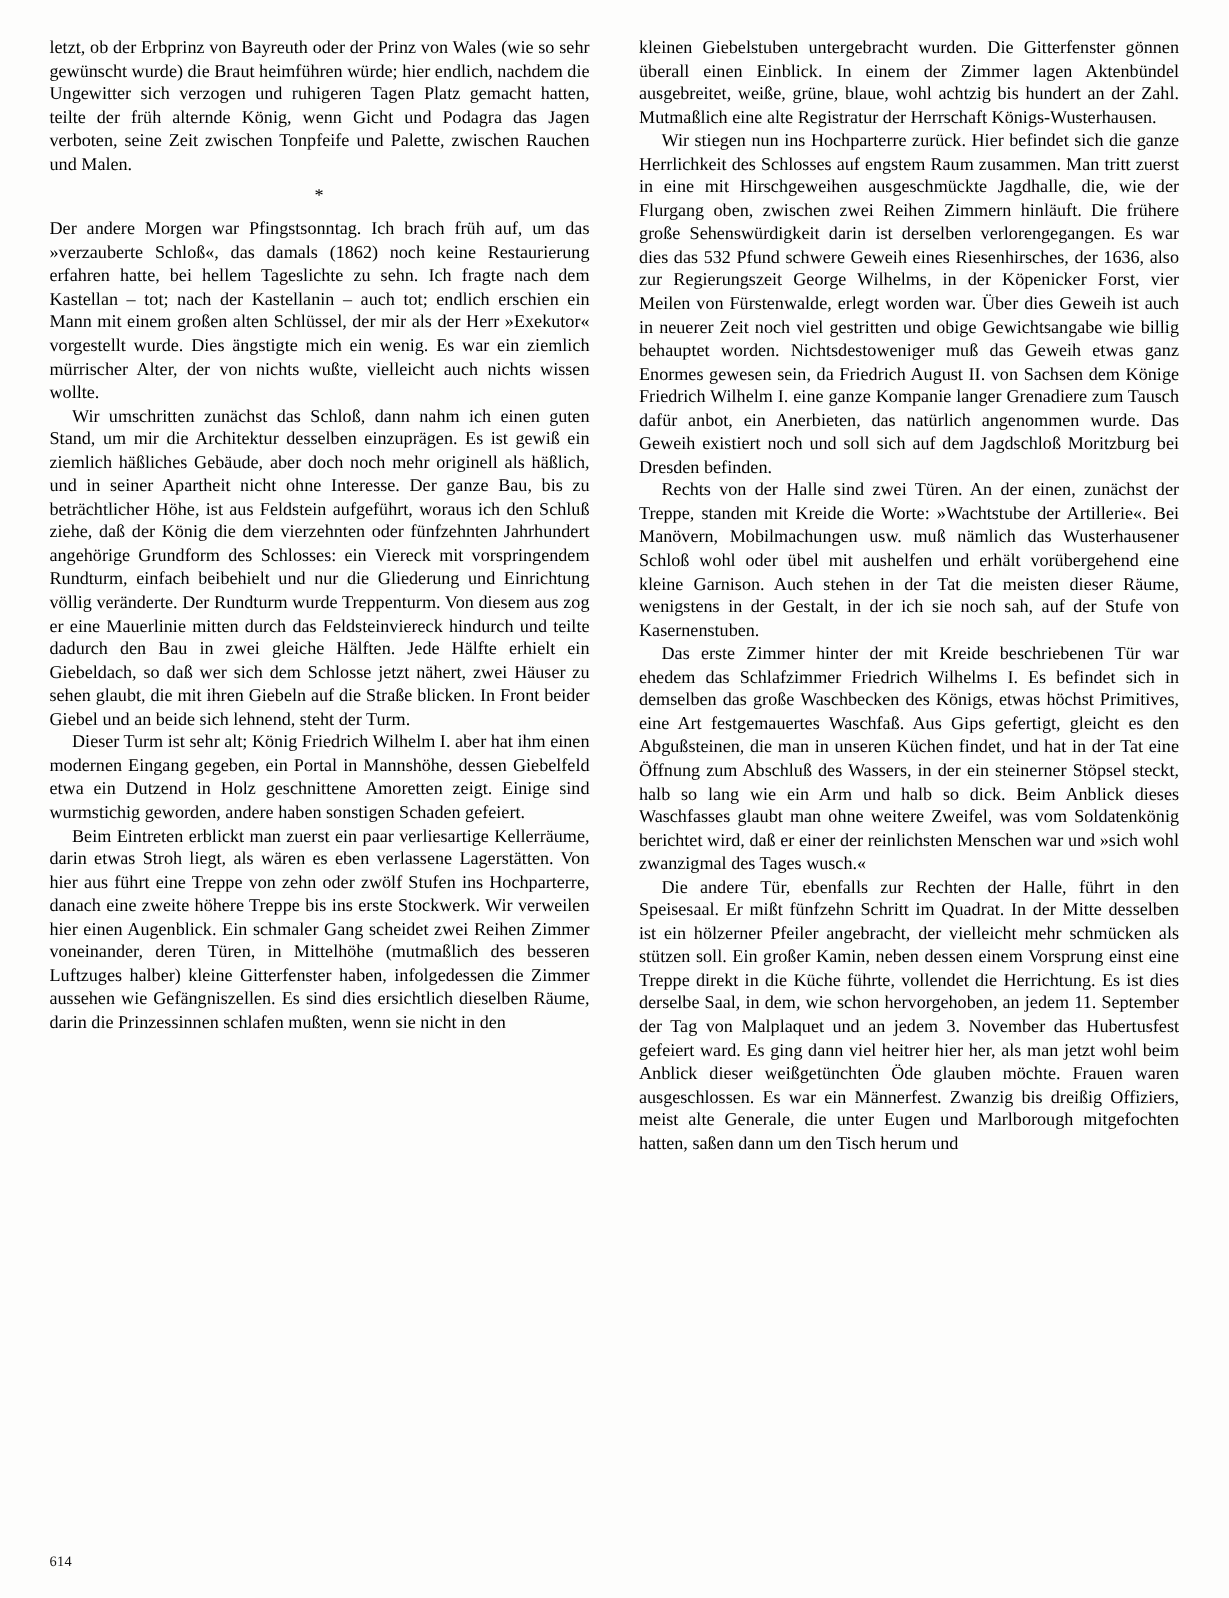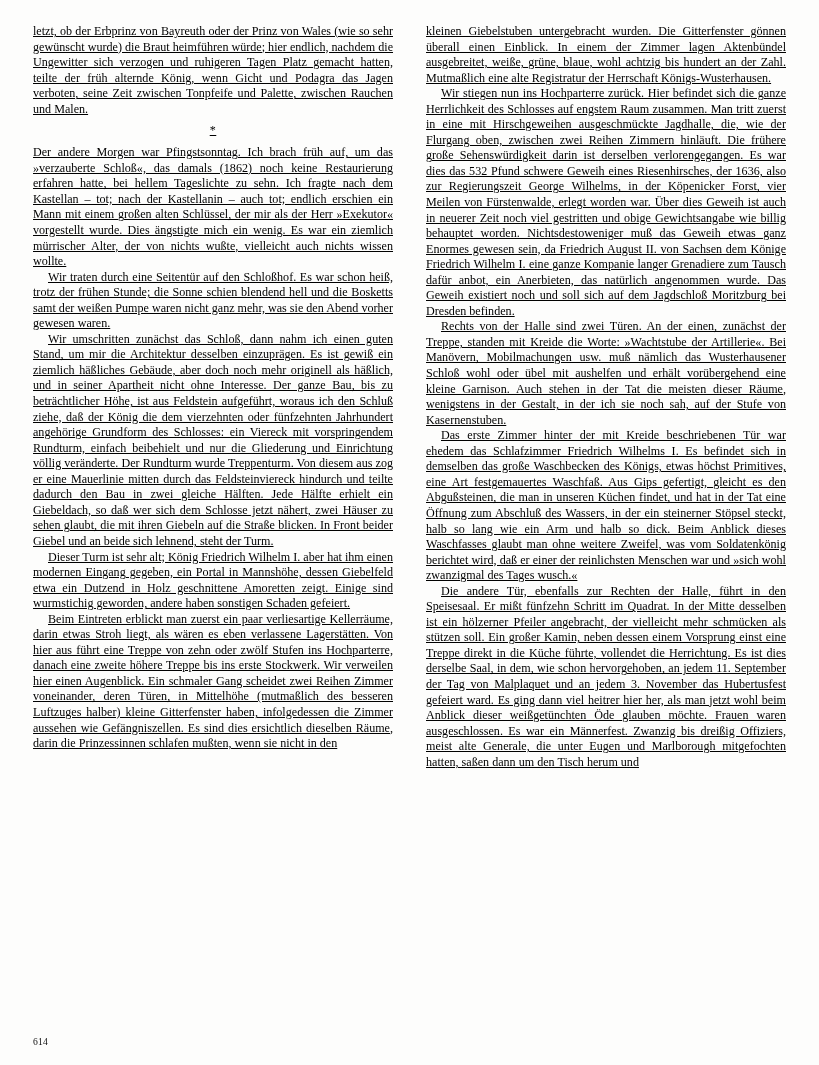--- a/index.html
+++ b/index.html
@@ -23,21 +23,20 @@
     background: #fdfdfc;
   }
   .columns {
     position: absolute;
     left: 33px;
     top: 24px;
     width: 753px;
     height: 985px;
     display: flex;
     gap: 33px;
-    text-decoration: underline;
   }
   .column {
     width: 360px;
     font-size: 12.1px;
     line-height: 15.55px;
     text-align: justify;
     text-justify: inter-word;
     hyphens: manual;
   }
   .column p {
@@ -66,21 +65,20 @@
 </head>
 <body>
 
 <div class="page">
   <div class="columns">
 
     <div class="column">
       <p>letzt, ob der Erbprinz von Bayreuth oder der Prinz von Wales (wie so sehr gewünscht wurde) die Braut heimführen würde; hier endlich, nachdem die Ungewitter sich verzogen und ruhigeren Tagen Platz gemacht hatten, teilte der früh alternde König, wenn Gicht und Podagra das Jagen verboten, seine Zeit zwischen Tonpfeife und Palette, zwischen Rauchen und Malen.</p>
       <div class="sep">*</div>
       <p>Der andere Morgen war Pfingstsonntag. Ich brach früh auf, um das »verzauberte Schloß«, das damals (1862) noch keine Restaurierung erfahren hatte, bei hellem Tageslichte zu sehn. Ich fragte nach dem Kastellan – tot; nach der Kastellanin – auch tot; endlich erschien ein Mann mit einem großen alten Schlüssel, der mir als der Herr »Exekutor« vorgestellt wurde. Dies ängstigte mich ein wenig. Es war ein ziemlich mürrischer Alter, der von nichts wußte, vielleicht auch nichts wissen wollte.</p>
-      <p class="indent">Wir traten durch eine Seitentür auf den Schloßhof. Es war schon heiß, trotz der frühen Stunde; die Sonne schien blendend hell und die Bosketts samt der weißen Pumpe waren nicht ganz mehr, was sie den Abend vorher gewesen waren.</p>
       <p class="indent">Wir umschritten zunächst das Schloß, dann nahm ich einen guten Stand, um mir die Architektur desselben einzuprägen. Es ist gewiß ein ziemlich häßliches Gebäude, aber doch noch mehr originell als häßlich, und in seiner Apartheit nicht ohne Interesse. Der ganze Bau, bis zu beträchtlicher Höhe, ist aus Feldstein aufgeführt, woraus ich den Schluß ziehe, daß der König die dem vierzehnten oder fünfzehnten Jahrhundert angehörige Grundform des Schlosses: ein Viereck mit vorspringendem Rundturm, einfach beibehielt und nur die Gliederung und Einrichtung völlig veränderte. Der Rundturm wurde Treppenturm. Von diesem aus zog er eine Mauerlinie mitten durch das Feldsteinviereck hindurch und teilte dadurch den Bau in zwei gleiche Hälften. Jede Hälfte erhielt ein Giebeldach, so daß wer sich dem Schlosse jetzt nähert, zwei Häuser zu sehen glaubt, die mit ihren Giebeln auf die Straße blicken. In Front beider Giebel und an beide sich lehnend, steht der Turm.</p>
       <p class="indent">Dieser Turm ist sehr alt; König Friedrich Wilhelm I. aber hat ihm einen modernen Eingang gegeben, ein Portal in Mannshöhe, dessen Giebelfeld etwa ein Dutzend in Holz geschnittene Amoretten zeigt. Einige sind wurmstichig geworden, andere haben sonstigen Schaden gefeiert.</p>
       <p class="indent">Beim Eintreten erblickt man zuerst ein paar verliesartige Kellerräume, darin etwas Stroh liegt, als wären es eben verlassene Lagerstätten. Von hier aus führt eine Treppe von zehn oder zwölf Stufen ins Hochparterre, danach eine zweite höhere Treppe bis ins erste Stockwerk. Wir verweilen hier einen Augenblick. Ein schmaler Gang scheidet zwei Reihen Zimmer voneinander, deren Türen, in Mittelhöhe (mutmaßlich des besseren Luftzuges halber) kleine Gitterfenster haben, infolgedessen die Zimmer aussehen wie Gefängniszellen. Es sind dies ersichtlich dieselben Räume, darin die Prinzessinnen schlafen mußten, wenn sie nicht in den</p>
     </div>
 
     <div class="column">
       <p>kleinen Giebelstuben untergebracht wurden. Die Gitterfenster gönnen überall einen Einblick. In einem der Zimmer lagen Aktenbündel ausgebreitet, weiße, grüne, blaue, wohl achtzig bis hundert an der Zahl. Mutmaßlich eine alte Registratur der Herrschaft Königs-Wusterhausen.</p>
       <p class="indent">Wir stiegen nun ins Hochparterre zurück. Hier befindet sich die ganze Herrlichkeit des Schlosses auf engstem Raum zusammen. Man tritt zuerst in eine mit Hirschgeweihen ausgeschmückte Jagdhalle, die, wie der Flurgang oben, zwischen zwei Reihen Zimmern hinläuft. Die frühere große Sehenswürdigkeit darin ist derselben verlorengegangen. Es war dies das 532 Pfund schwere Geweih eines Riesenhirsches, der 1636, also zur Regierungszeit George Wilhelms, in der Köpenicker Forst, vier Meilen von Fürstenwalde, erlegt worden war. Über dies Geweih ist auch in neuerer Zeit noch viel gestritten und obige Gewichtsangabe wie billig behauptet worden. Nichtsdestoweniger muß das Geweih etwas ganz Enormes gewesen sein, da Friedrich August II. von Sachsen dem Könige Friedrich Wilhelm I. eine ganze Kompanie langer Grenadiere zum Tausch dafür anbot, ein Anerbieten, das natürlich angenommen wurde. Das Geweih existiert noch und soll sich auf dem Jagdschloß Moritzburg bei Dresden befinden.</p>
       <p class="indent">Rechts von der Halle sind zwei Türen. An der einen, zunächst der Treppe, standen mit Kreide die Worte: »Wachtstube der Artillerie«. Bei Manövern, Mobilmachungen usw. muß nämlich das Wusterhausener Schloß wohl oder übel mit aushelfen und erhält vorübergehend eine kleine Garnison. Auch stehen in der Tat die meisten dieser Räume, wenigstens in der Gestalt, in der ich sie noch sah, auf der Stufe von Kasernenstuben.</p>
       <p class="indent">Das erste Zimmer hinter der mit Kreide beschriebenen Tür war ehedem das Schlafzimmer Friedrich Wilhelms I. Es befindet sich in demselben das große Waschbecken des Königs, etwas höchst Primitives, eine Art festgemauertes Waschfaß. Aus Gips gefertigt, gleicht es den Abgußsteinen, die man in unseren Küchen findet, und hat in der Tat eine Öffnung zum Abschluß des Wassers, in der ein steinerner Stöpsel steckt, halb so lang wie ein Arm und halb so dick. Beim Anblick dieses Waschfasses glaubt man ohne weitere Zweifel, was vom Soldatenkönig berichtet wird, daß er einer der reinlichsten Menschen war und »sich wohl zwanzigmal des Tages wusch.«</p>

